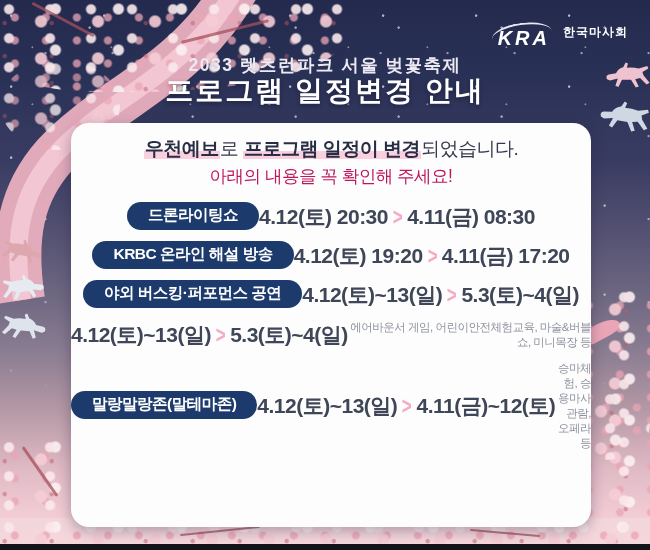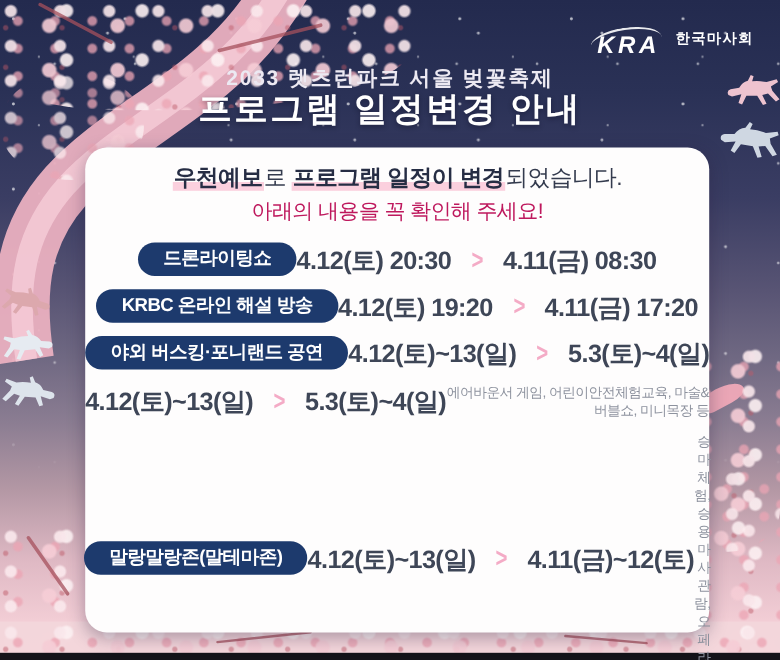--- a/index.html
+++ b/index.html
@@ -44,21 +44,21 @@
     background:#fefdfd;border-radius:18px;box-shadow:0 4px 14px rgba(40,30,60,.35);}
   .card-inner{display:flex;flex-direction:column;align-items:center;padding-top:13px;}
   .notice1{font-size:19px;color:#343b4e;letter-spacing:-0.5px;line-height:26px;}
   .notice1 .hl{font-weight:bold;color:#262d44;
     background:linear-gradient(transparent 64%, #fbd0de 64%);padding:0 1px;}
   .notice2{font-size:17.5px;color:#be185d;line-height:25px;margin-top:2px;letter-spacing:-0.5px;}
   .programs{display:flex;flex-direction:column;align-items:center;margin-top:11px;gap:8px;width:100%;}
   .program{display:flex;align-items:center;}
   .badge{background:#1d3a6d;color:#fff;font-weight:bold;font-size:15.5px;
     padding:3px 21px 4px;border-radius:15px;letter-spacing:-0.5px;white-space:nowrap;}
-  .dates{display:flex;align-items:center;gap:16px;margin-top:3px;
+  .dates{display:flex;align-items:center;gap:4px;margin-top:3px;
     font-size:21px;font-weight:600;color:#3e4657;letter-spacing:-0.5px;text-align:center;}
   .arrow{color:#f4abc6;font-weight:800;font-size:20px;transform:scaleX(.85) scaleY(1.15);}
   .note{font-size:11.5px;color:#8d929e;margin-top:3px;letter-spacing:-0.5px;text-align:right;}
   
   .kra{position:absolute;right:22px;top:15px;display:flex;align-items:center;gap:9px;color:#fff;}
   .kra-mark{font-size:20px;font-weight:bold;letter-spacing:3px;position:relative;
     font-style:italic;padding:0 4px;margin-top:12px;}
   .kra-swoosh{position:absolute;left:-2px;top:-4px;width:60px;height:22px;
     border-top:2px solid rgba(255,255,255,.9);border-radius:50%;transform:rotate(-8deg);}
   .kra-org{font-size:12px;font-weight:bold;letter-spacing:1px;}
@@ -153,21 +153,21 @@
           <div class="program">
       <div class="badge">KRBC 온라인 해설 방송</div>
       <div class="dates">
         <span>4.12(토) 19:20</span>
         <span class="arrow">&gt;</span>
         <span>4.11(금) 17:20</span>
       </div>
 
     </div>
           <div class="program">
-      <div class="badge">야외 버스킹·포니랜드 공연</div>
+      <div class="badge">야외 버스킹·퍼포먼스 공연</div>
       <div class="dates">
         <span>4.12(토)~13(일)</span>
         <span class="arrow">&gt;</span>
         <span>5.3(토)~4(일)</span>
       </div>
 
     </div>
           <div class="program">
       <div class="dates">
         <span>4.12(토)~13(일)</span>

